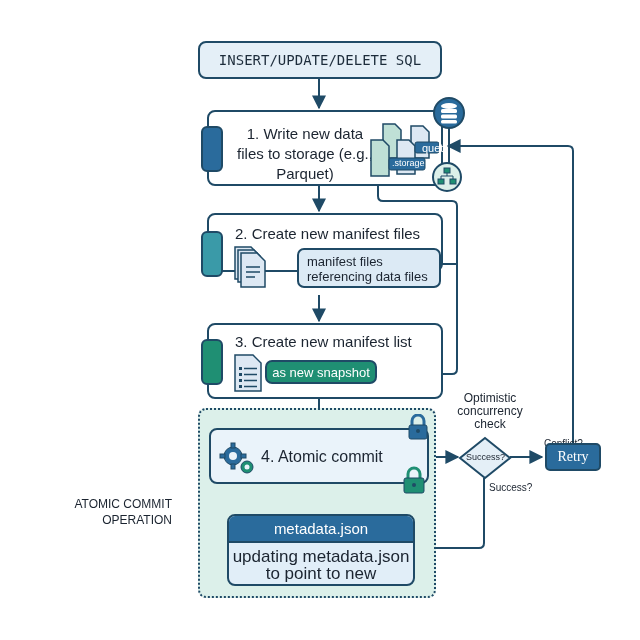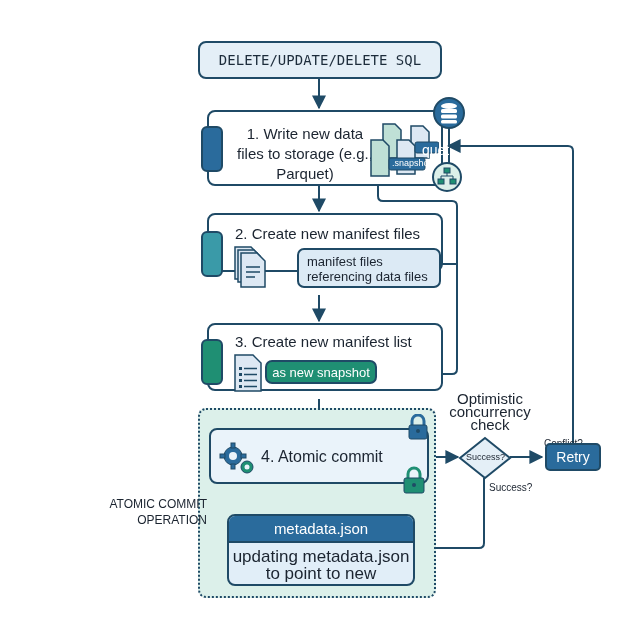--- a/index.html
+++ b/index.html
@@ -3,39 +3,39 @@
 <meta charset="utf-8">
 <style>
   html,body{margin:0;padding:0;background:#ffffff;}
   body{width:640px;height:640px;position:relative;overflow:hidden;font-family:"Liberation Sans",sans-serif;color:#1b2a3a;}
   .abs{position:absolute;}
   svg.wires{position:absolute;left:0;top:0;width:640px;height:640px;}
   .box{position:absolute;border:2px solid #1f4a66;border-radius:8px;background:#ffffff;box-sizing:border-box;}
   .sql{left:198px;top:41px;width:244px;height:38px;background:#e4eff7;display:flex;align-items:center;justify-content:center;font-family:"DejaVu Sans Mono",monospace;font-size:14px;color:#1c2c3b;}
   .step1{left:207px;top:110px;width:236px;height:76px;}
   .step2{left:207px;top:213px;width:236px;height:59px;}
-  .step3{left:207px;top:323px;width:236px;height:68px;}
+  .step3{left:207px;top:323px;width:236px;height:76px;}
   .tab{position:absolute;left:-8px;width:22px;border:2px solid #1f4a66;border-radius:6px;box-sizing:border-box;}
   .title{position:absolute;font-size:15px;color:#1b2430;white-space:nowrap;}
   .t1{left:26px;top:12px;width:140px;text-align:center;line-height:20px;white-space:normal;}
   .t2{left:26px;top:10px;}
   .t3{left:26px;top:8px;}
   .callout{position:absolute;border:2px solid #1f4a66;border-radius:7px;box-sizing:border-box;font-size:13px;line-height:15px;}
   .c2{left:72px;top:33px;width:144px;height:40px;background:#dceaf5;padding:4px 0 0 8px;color:#1b2430;margin-left:16px;}
   .c3{left:56px;top:35px;width:112px;height:24px;background:#1f8f73;color:#ffffff;display:flex;align-items:center;justify-content:center;}
   .atomic-zone{left:198px;top:408px;width:238px;height:190px;background:#dcf0ea;border:2px dotted #1f4a66;border-radius:8px;box-sizing:border-box;}
   .step4{left:209px;top:428px;width:220px;height:56px;background:#eaf3fa;}
   .t4{left:50px;top:18px;font-size:16px;}
   .meta{left:227px;top:514px;width:188px;height:72px;background:#e1eef8;overflow:hidden;}
   .meta-head{height:25px;background:#2a6b9c;color:#ffffff;font-size:15px;display:flex;align-items:center;justify-content:center;border-bottom:2px solid #1f4a66;}
   .meta-body{text-align:center;font-size:17px;line-height:17px;padding-top:5px;color:#1b2430;}
-  .retry{left:545px;top:443px;width:56px;height:28px;background:#2a6b9c;border:2px solid #1f4a66;border-radius:5px;box-sizing:border-box;color:#fff;font-size:14px;display:flex;align-items:center;justify-content:center;}
-  .occ{left:446px;top:392px;width:88px;text-align:center;font-size:15px;line-height:13px;color:#1b2430;}
+  .retry{left:545px;top:443px;width:56px;height:28px;background:#2a6b9c;border:2px solid #1f4a66;border-radius:5px;box-sizing:border-box;color:#fff;font-size:14px;display:flex;align-items:center;justify-content:center;font-family:Liberation Serif, serif;}
+  .occ{left:446px;top:392px;width:88px;text-align:center;font-size:12px;line-height:13px;color:#1b2430;}
   .lbl{font-size:10px;color:#1b2430;white-space:nowrap;}
-  .side-label{left:83px;top:496px;width:124px;text-align:right;font-size:12px;line-height:16px;color:#1b2430;}
+  .side-label{left:48px;top:496px;width:124px;text-align:right;font-size:12px;line-height:16px;color:#1b2430;}
   .icon{position:absolute;}
 </style>
 </head>
 <body>
 
 <svg class="wires" viewBox="0 0 640 640">
   <defs>
     <marker id="arr" viewBox="0 0 10 10" refX="9" refY="5" markerWidth="7" markerHeight="7" orient="auto-start-reverse">
       <path d="M0,0 L10,5 L0,10 z" fill="#1f4a66"></path>
     </marker>
@@ -50,38 +50,38 @@
     <path d="M423,264 H457"></path>
     <path d="M429,457 H458" marker-end="url(#arr)"></path>
     <path d="M510,457 H542" marker-end="url(#arr)"></path>
     <path d="M573,443 V151 Q573,146 568,146 H448" marker-end="url(#arr)"></path>
     <path d="M484,478 V543 Q484,548 479,548 H417" marker-end="url(#arr)"></path>
     <path d="M449,122 V168"></path>
   </g>
 </svg>
 
 <div class="box sql">
-  <span>DELETE/UPDATE/DELETE SQL</span>
+  <span>INSERT/UPDATE/DELETE SQL</span>
 </div>
 
 <div class="box step1">
   <div class="tab" style="top:14px;height:46px;background:#2a6b9c;"></div>
   <div class="title t1">1. Write new data files to storage (e.g., Parquet)</div>
   <svg class="icon" style="left:158px;top:10px;" width="72" height="60" viewBox="0 0 72 60">
     <g stroke="#1f4a66" stroke-width="1.5">
       <path d="M16,2 H28 L34,8 V36 H16 Z" fill="#bfe0d6"></path>
       <path d="M44,4 H56 L62,10 V36 H44 Z" fill="#dde8f3"></path>
       <path d="M4,18 H16 L22,24 V54 H4 Z" fill="#bfe0d6"></path>
       <path d="M30,18 H42 L48,24 V52 H30 Z" fill="#dde8f3"></path>
     </g>
     <rect x="48" y="20" width="24" height="11" rx="2" fill="#2a6b9c" stroke="#1f4a66"></rect>
     <rect x="22" y="36" width="36" height="12" rx="2" fill="#2a6b9c" stroke="#1f4a66"></rect>
   </svg>
-  <span class="abs lbl" style="left:213px;top:30px;color:#fff;font-size:14px;">quet</span>
-  <span class="abs lbl" style="left:183px;top:46px;color:#fff;font-size:9px;">.snapshot</span>
+  <span class="abs lbl" style="left:213px;top:30px;color:#fff;font-size:11px;">quet</span>
+  <span class="abs lbl" style="left:183px;top:46px;color:#fff;font-size:9px;">.storage</span>
 </div>
 
 <svg class="icon" style="left:432px;top:96px;" width="34" height="34" viewBox="0 0 34 34">
   <circle cx="17" cy="17" r="15" fill="#2a6b9c" stroke="#1f4a66" stroke-width="2"></circle>
   <ellipse cx="17" cy="10" rx="8" ry="3" fill="#fff"></ellipse>
   <rect x="9" y="13" width="16" height="4" rx="1.5" fill="#fff"></rect>
   <rect x="9" y="18.5" width="16" height="4" rx="1.5" fill="#fff"></rect>
   <rect x="9" y="24" width="16" height="3.5" rx="1.5" fill="#fff"></rect>
 </svg>
 <svg class="icon" style="left:431px;top:161px;" width="32" height="32" viewBox="0 0 32 32">

